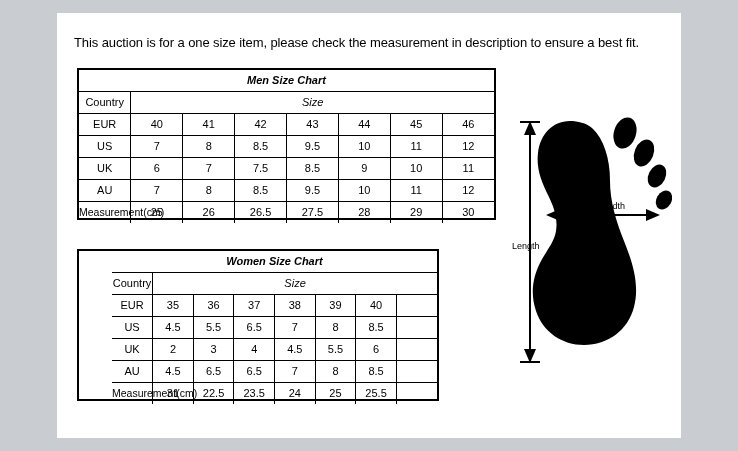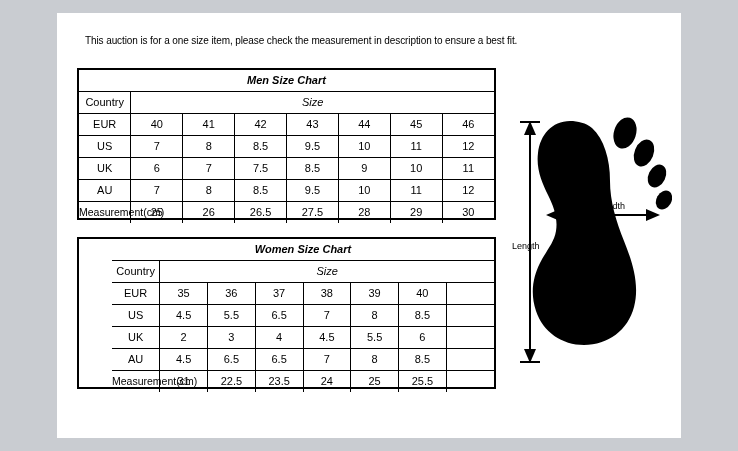--- a/index.html
+++ b/index.html
@@ -16,43 +16,43 @@
   #page {
     position: absolute;
     left: 57px;
     top: 13px;
     width: 624px;
     height: 425px;
     background: #ffffff;
   }
   .notice {
     position: absolute;
-    left: 28px;
+    left: 17px;
     top: 22px;
-    font-size: 10px;
+    font-size: 13px;
     color: #000;
     white-space: nowrap;
     letter-spacing: -0.1px;
   }
   .chart-wrap {
     position: absolute;
     border: 2px solid #000;
     background: #fff;
     box-sizing: border-box;
   }
   #men-chart {
     left: 20px;
     top: 55px;
     width: 419px;
     height: 152px;
   }
   #women-chart {
     left: 20px;
-    top: 224px;
-    width: 419px;
+    top: 236px;
+    width: 362px;
     height: 152px;
     padding-left: 33px;
   }
   table.size-table {
     width: 100%;
     height: 100%;
     border-collapse: collapse;
     table-layout: fixed;
   }
   table.size-table td {

